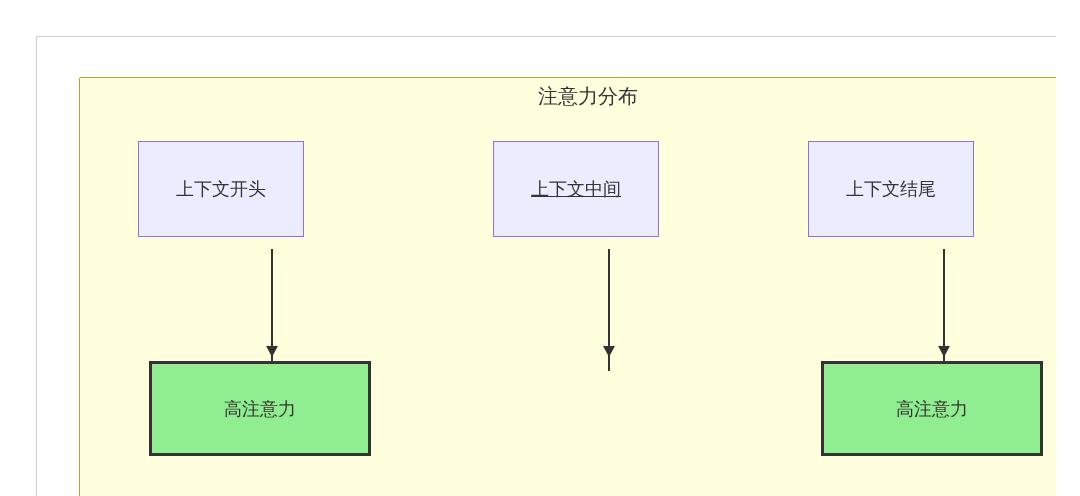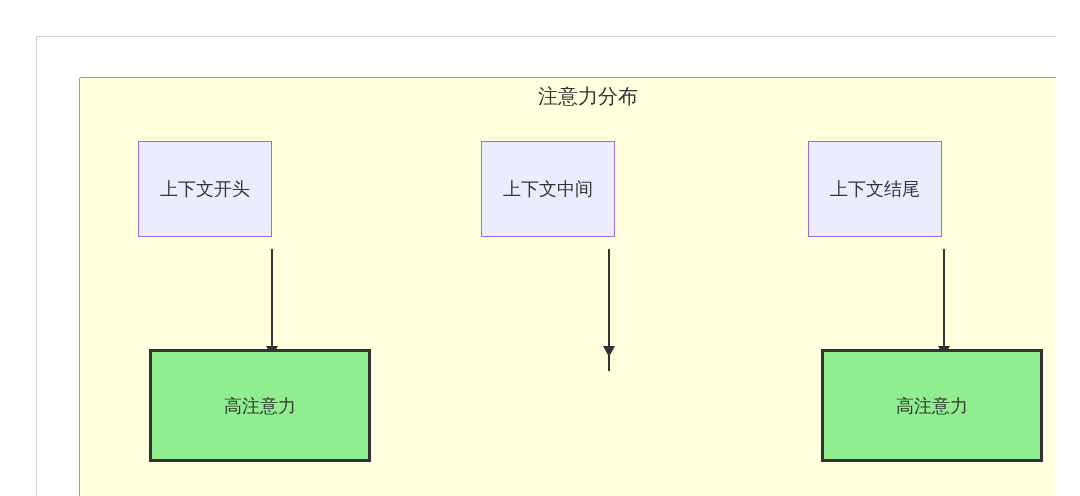--- a/index.html
+++ b/index.html
@@ -38,29 +38,29 @@
     position: absolute;
     display: flex;
     align-items: center;
     justify-content: center;
     font-size: 18px;
     color: #333333;
     text-align: center;
   }
   .node.top {
     top: 92px;
-    width: 134px;
+    width: 166px;
     height: 96px;
     background: var(--top-node-bg, #ececff);
     border: 1px solid var(--top-node-border, #9370db);
   }
   .node.bottom {
-    top: 300px;
+    top: 312px;
     width: 222px;
-    height: 113px;
+    height: 95px;
     border: 3px solid var(--emphasis-border, #333333);
   }
   .node.bottom.high { background: var(--high-attention-bg, #90ee90); }
   .node.bottom.low  { background: var(--low-attention-bg, #ff8888); }
   .arrow {
     position: absolute;
     top: 188px;
     width: 2px;
     height: 132px;
   }
@@ -96,21 +96,21 @@
     <span>上下文开头</span>
   </div>
   <div class="arrow" style="left: 210px;">
     <span class="line"></span>
     <span class="head"></span>
   </div>
   <div class="node bottom high" style="left: 100px;">
     <span>高注意力</span>
   </div>
 
-  <div class="node top" style="left: 432px;">
+  <div class="node top" style="left: 444px; text-decoration: underline;">
     <span>上下文中间</span>
   </div>
   <div class="arrow" style="left: 547px;">
     <span class="line"></span>
     <span class="head"></span>
   </div>
 
   <div class="node top" style="left: 759px; align-items: center;">
     <span>上下文结尾</span>
   </div>

